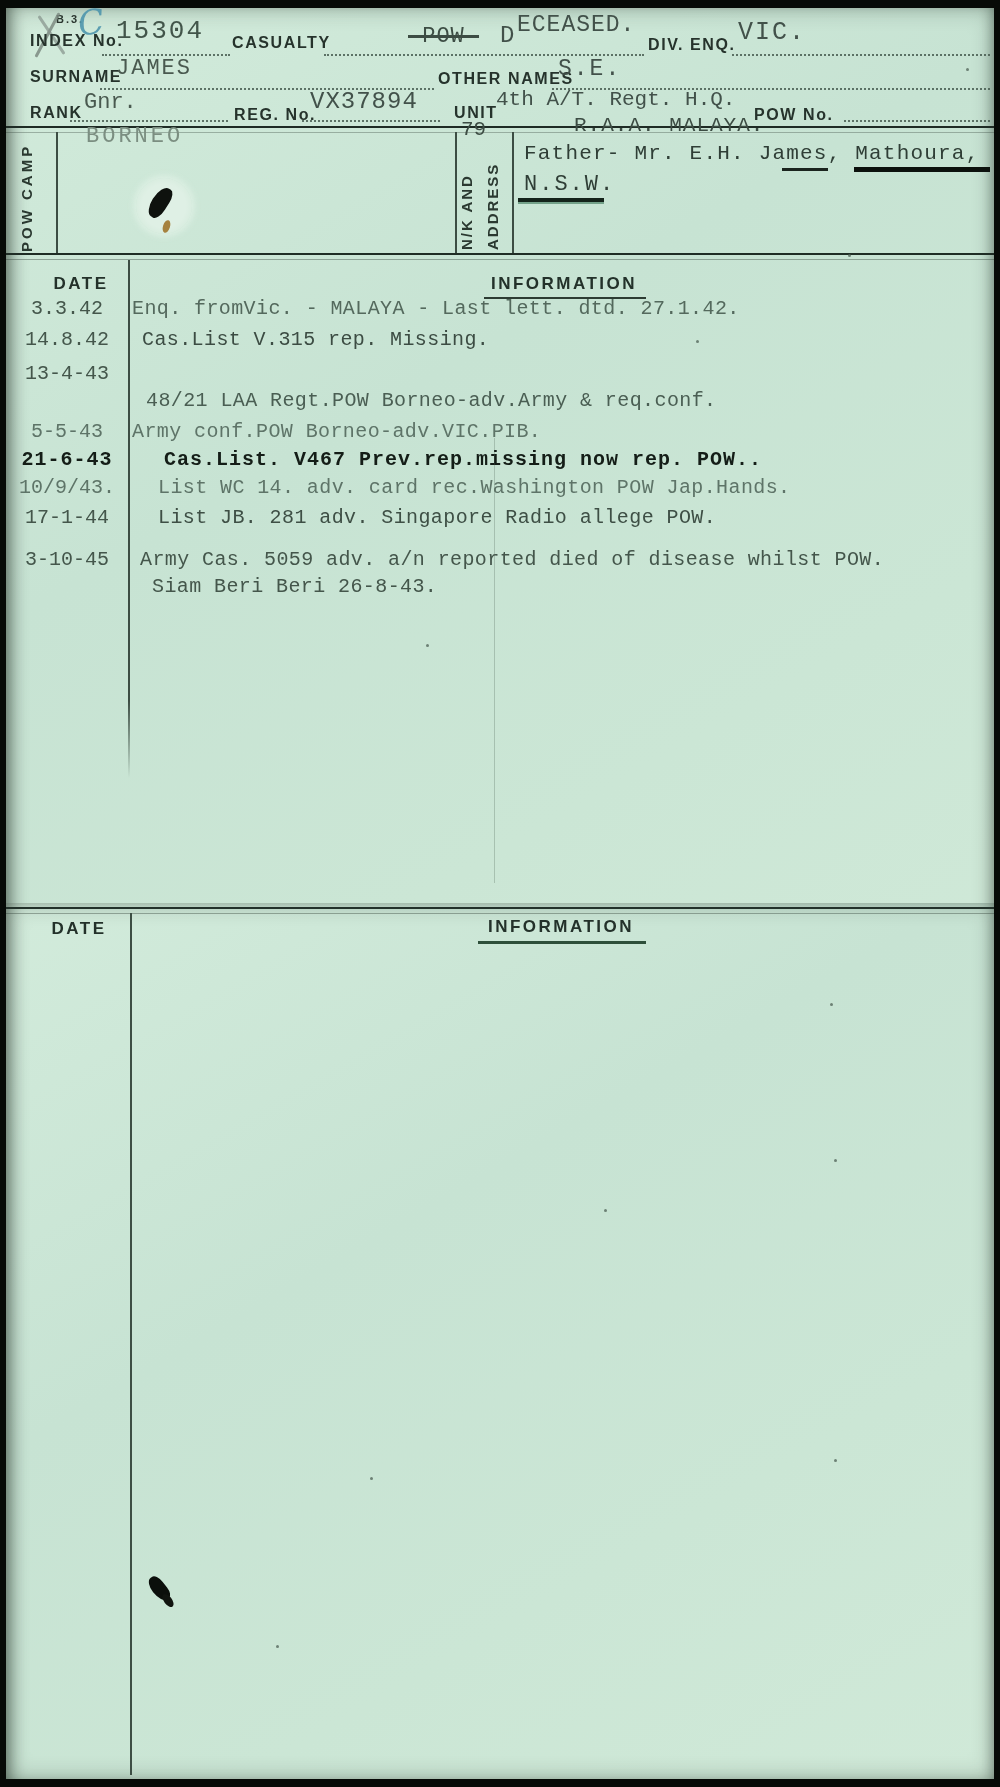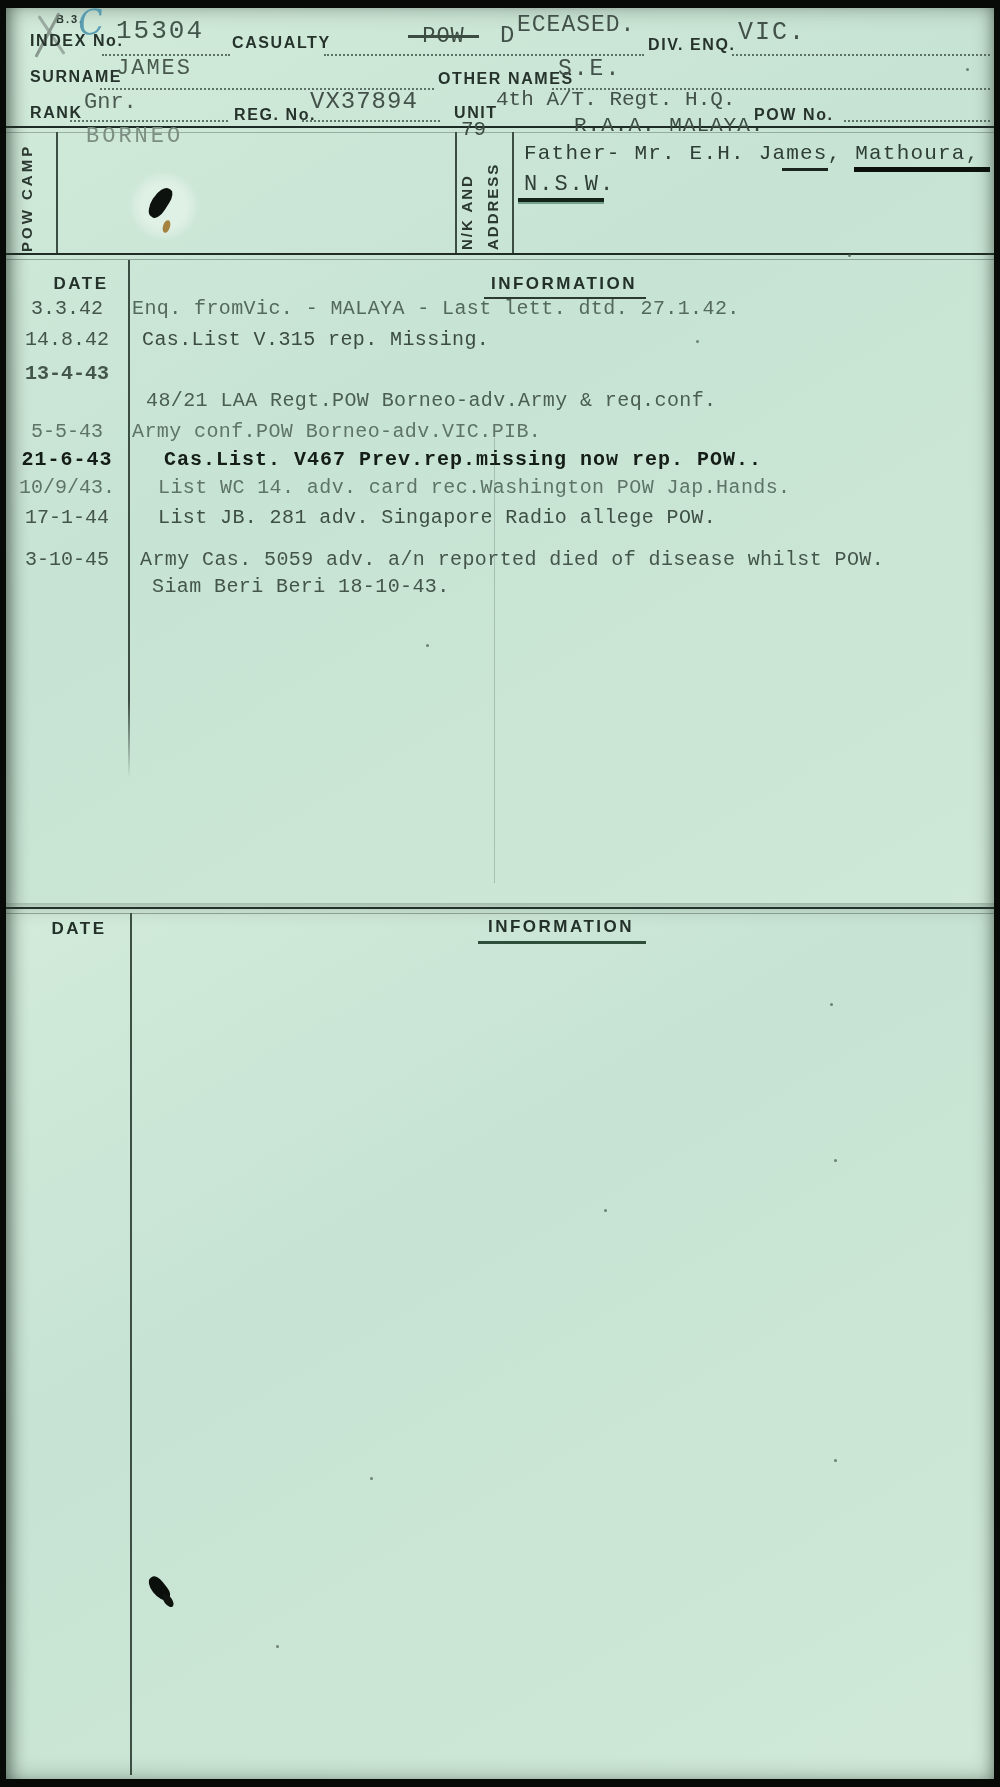--- a/index.html
+++ b/index.html
@@ -113,38 +113,38 @@
     <div class="ul" style="left:478px;top:289px;width:162px;height:2px;background:#2c3b32;"></div>
 
     <div class="vl" style="left:122px;top:252px;height:518px;background:linear-gradient(#3c4d43 85%,rgba(60,77,67,0));"></div>
 
     <div class="typed rdate r-med" style="top:289px;">3.3.42</div>
     <div class="typed rinfo r-med" style="left:126px;top:289px;color:#54695d;">Enq. fromVic. -  MALAYA - Last lett. dtd. 27.1.42.</div>
 
     <div class="typed rdate r-med" style="top:320px;">14.8.42</div>
     <div class="typed rinfo r-med" style="left:136px;top:320px;color:#3c4c43;">Cas.List V.315 rep. Missing.</div>
 
-    <div class="typed rdate r-med" style="top:354px;font-weight:bold;">13-4-43</div>
+    <div class="typed rdate r-med" style="top:354px;">13-4-43</div>
     <div class="typed rinfo r-med" style="left:140px;top:381px;color:#4a5e53;">48/21 LAA Regt.POW Borneo-adv.Army &amp; req.conf.</div>
 
     <div class="typed rdate r-faint" style="top:412px;">5-5-43</div>
     <div class="typed rinfo r-faint" style="left:126px;top:412px;">Army conf.POW Borneo-adv.VIC.PIB.</div>
 
     <div class="typed rdate r-dark" style="top:440px;">21-6-43</div>
     <div class="typed rinfo r-dark" style="left:158px;top:440px;">Cas.List. V467 Prev.rep.missing now rep. POW..</div>
 
     <div class="typed rdate r-faint" style="top:468px;">10/9/43.</div>
     <div class="typed rinfo r-faint" style="left:152px;top:468px;">List WC 14. adv. card rec.Washington POW Jap.Hands.</div>
 
     <div class="typed rdate r-med" style="top:498px;text-align:center;">17-1-44</div>
     <div class="typed rinfo r-med" style="left:152px;top:498px;color:#3e4f45;">List JB. 281 adv. Singapore Radio allege POW.</div>
 
     <div class="typed rdate r-med" style="top:540px;">3-10-45</div>
     <div class="typed rinfo r-med" style="left:134px;top:540px;">Army Cas. 5059 adv. a/n reported died of disease whilst POW.</div>
-    <div class="typed rinfo r-med" style="left:146px;top:567px;">Siam Beri Beri 18-10-43.</div>
+    <div class="typed rinfo r-med" style="left:146px;top:567px;">Siam Beri Beri 26-8-43.</div>
 
     <div style="position:absolute;left:488px;top:430px;width:1px;height:445px;background:rgba(74,96,84,.28);"></div>
     <div class="speck" style="left:842px;top:246px;"></div>
     <div class="speck" style="left:690px;top:332px;"></div>
     <div class="speck" style="left:420px;top:636px;"></div>
     <div class="speck" style="left:960px;top:60px;"></div>
   </div>
 
   <div class="card" id="card2" style="top:903px;height:876px;">
 

